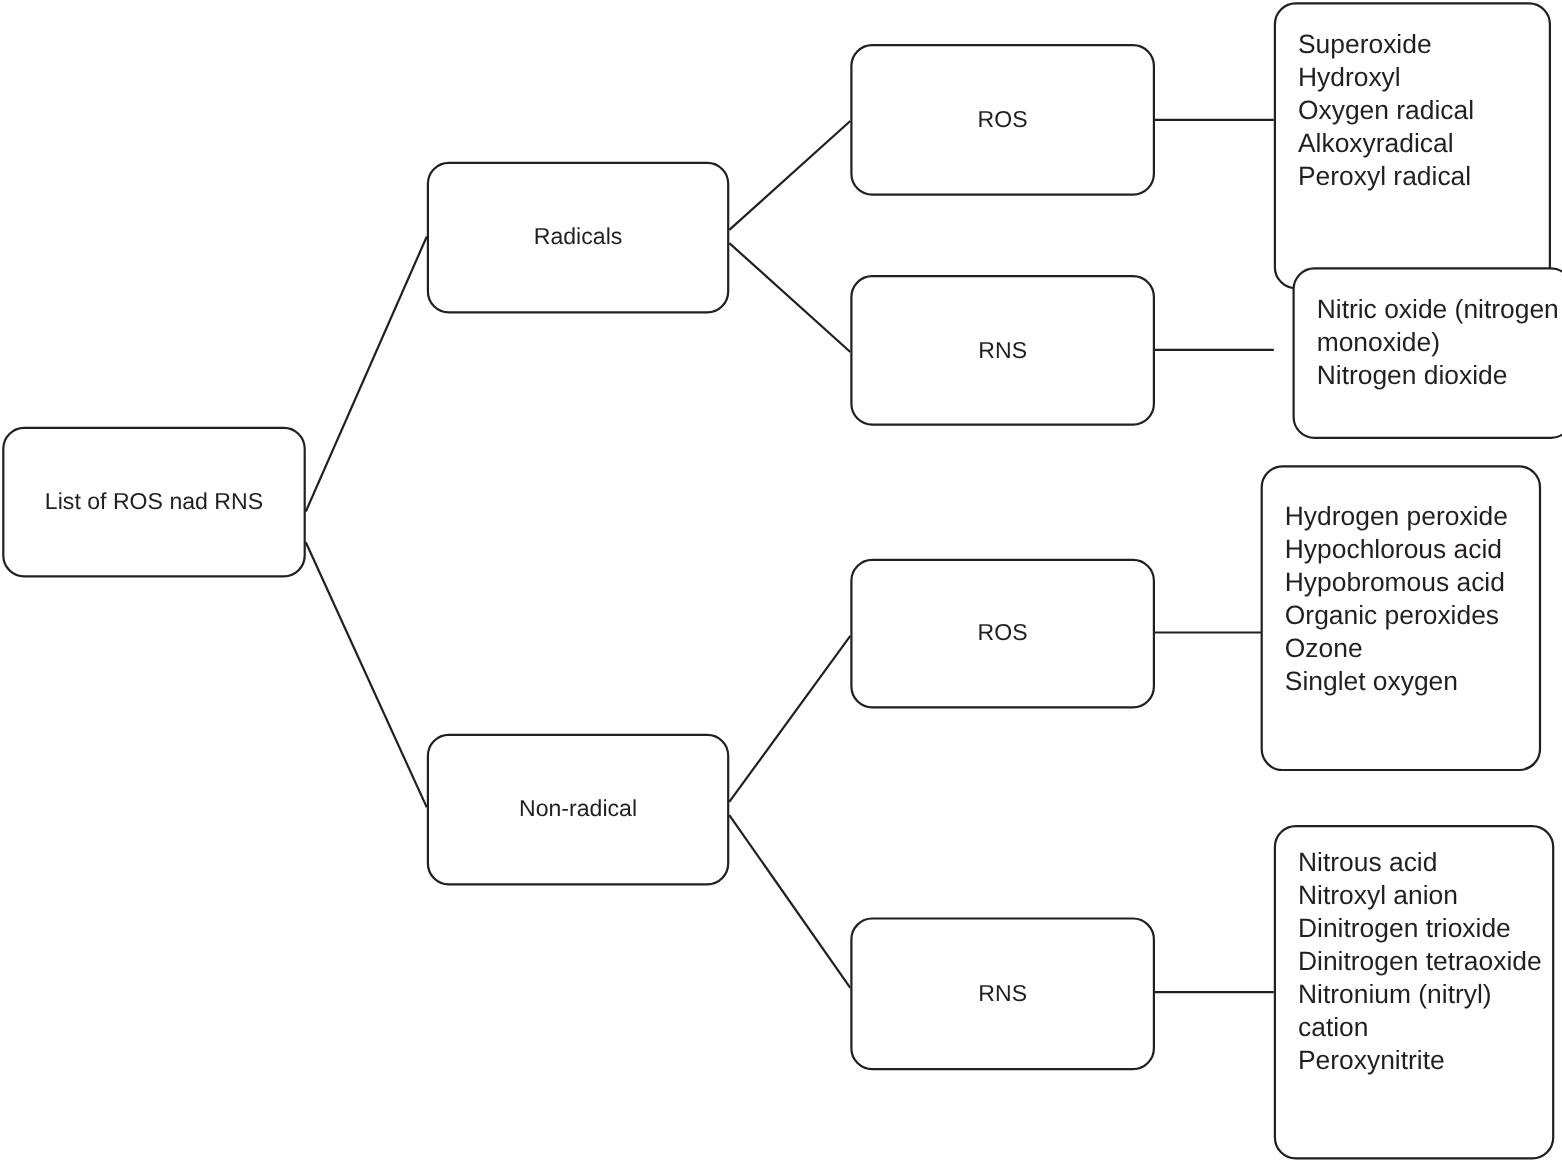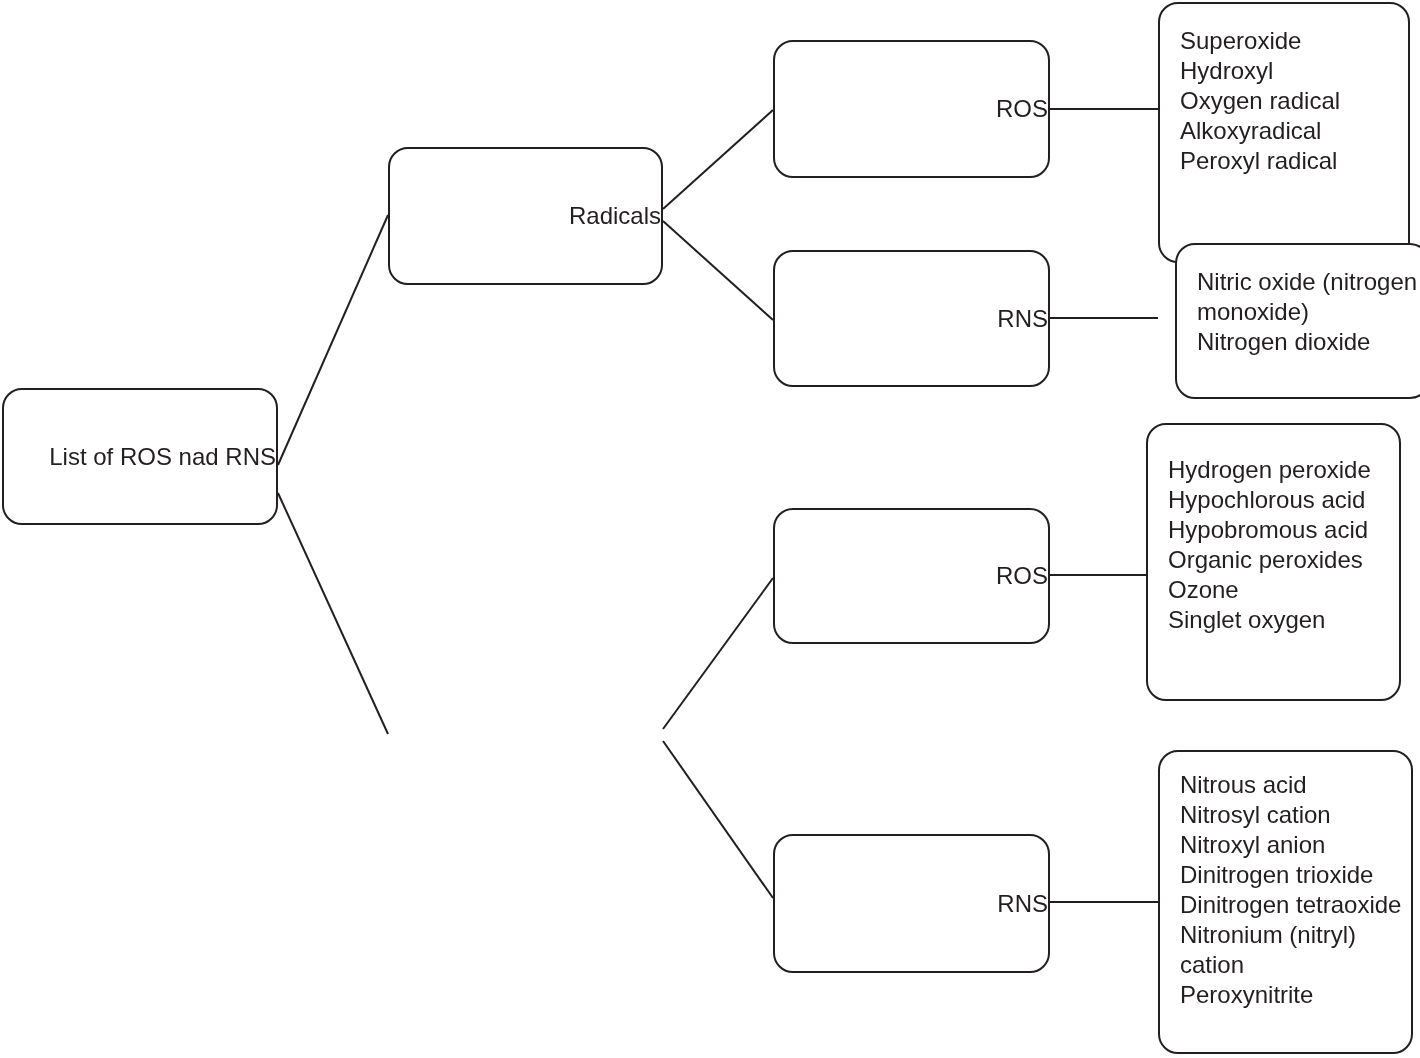--- a/index.html
+++ b/index.html
@@ -32,22 +32,22 @@
     stroke: var(--ink);
     stroke-width: 2;
   }
   .node {
     position: absolute;
     background: var(--box-bg);
     border: 2px solid var(--ink);
     border-radius: 20px;
     display: flex;
     align-items: center;
-    justify-content: flex-end;
-    font-size: 24px;
+    justify-content: center;
+    font-size: 21px;
     text-align: center;
   }
   .leaf {
     position: absolute;
     background: var(--box-bg);
     border: 2px solid var(--ink);
     border-radius: 20px;
     font-size: 24px;
     line-height: 30px;
     text-align: left;
@@ -87,20 +87,23 @@
   </svg>
 
   <div class="node" id="node-root">
     <span>List of ROS nad RNS</span>
   </div>
 
   <div class="node" id="node-radicals">
     <span>Radicals</span>
   </div>
 
+  <div class="node" id="node-nonradical">
+    <span>Non-radical</span>
+  </div>
 
   <div class="node" id="node-ros-rad">
     <span>ROS</span>
   </div>
 
   <div class="node" id="node-rns-rad">
     <span>RNS</span>
   </div>
 
   <div class="node" id="node-ros-nonrad">
@@ -129,21 +132,20 @@
       <div class="leaf-line">Hydrogen peroxide</div>
       <div class="leaf-line">Hypochlorous acid</div>
       <div class="leaf-line">Hypobromous acid</div>
       <div class="leaf-line">Organic peroxides</div>
       <div class="leaf-line">Ozone</div>
       <div class="leaf-line">Singlet oxygen</div>
     </div>
 
   <div class="leaf" id="leaf-rns-nonrad">
       <div class="leaf-line">Nitrous acid</div>
-      <div class="leaf-line">Nitrosyl cation</div>
       <div class="leaf-line">Nitroxyl anion</div>
       <div class="leaf-line">Dinitrogen trioxide</div>
       <div class="leaf-line">Dinitrogen tetraoxide</div>
       <div class="leaf-line">Nitronium (nitryl)</div>
       <div class="leaf-line">cation</div>
       <div class="leaf-line">Peroxynitrite</div>
     </div>
 
 </div>
 

